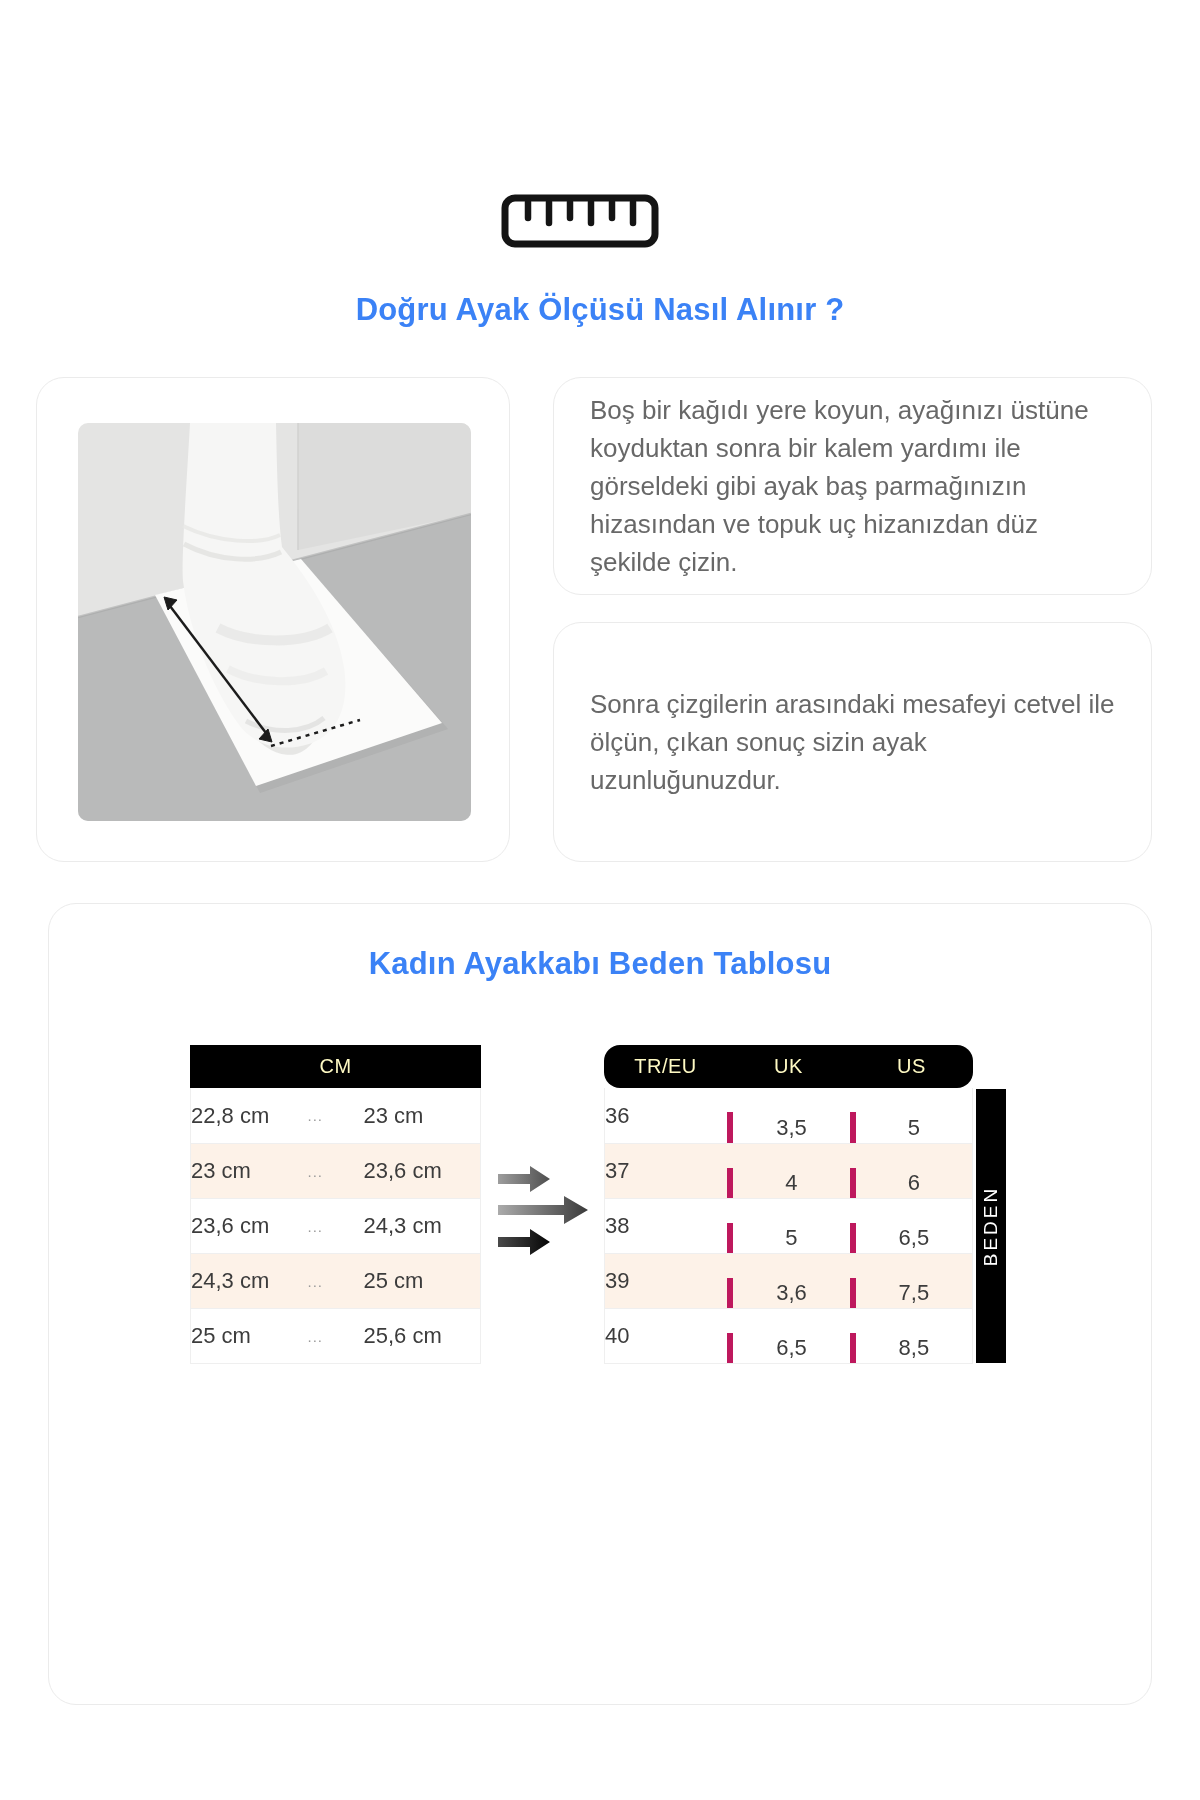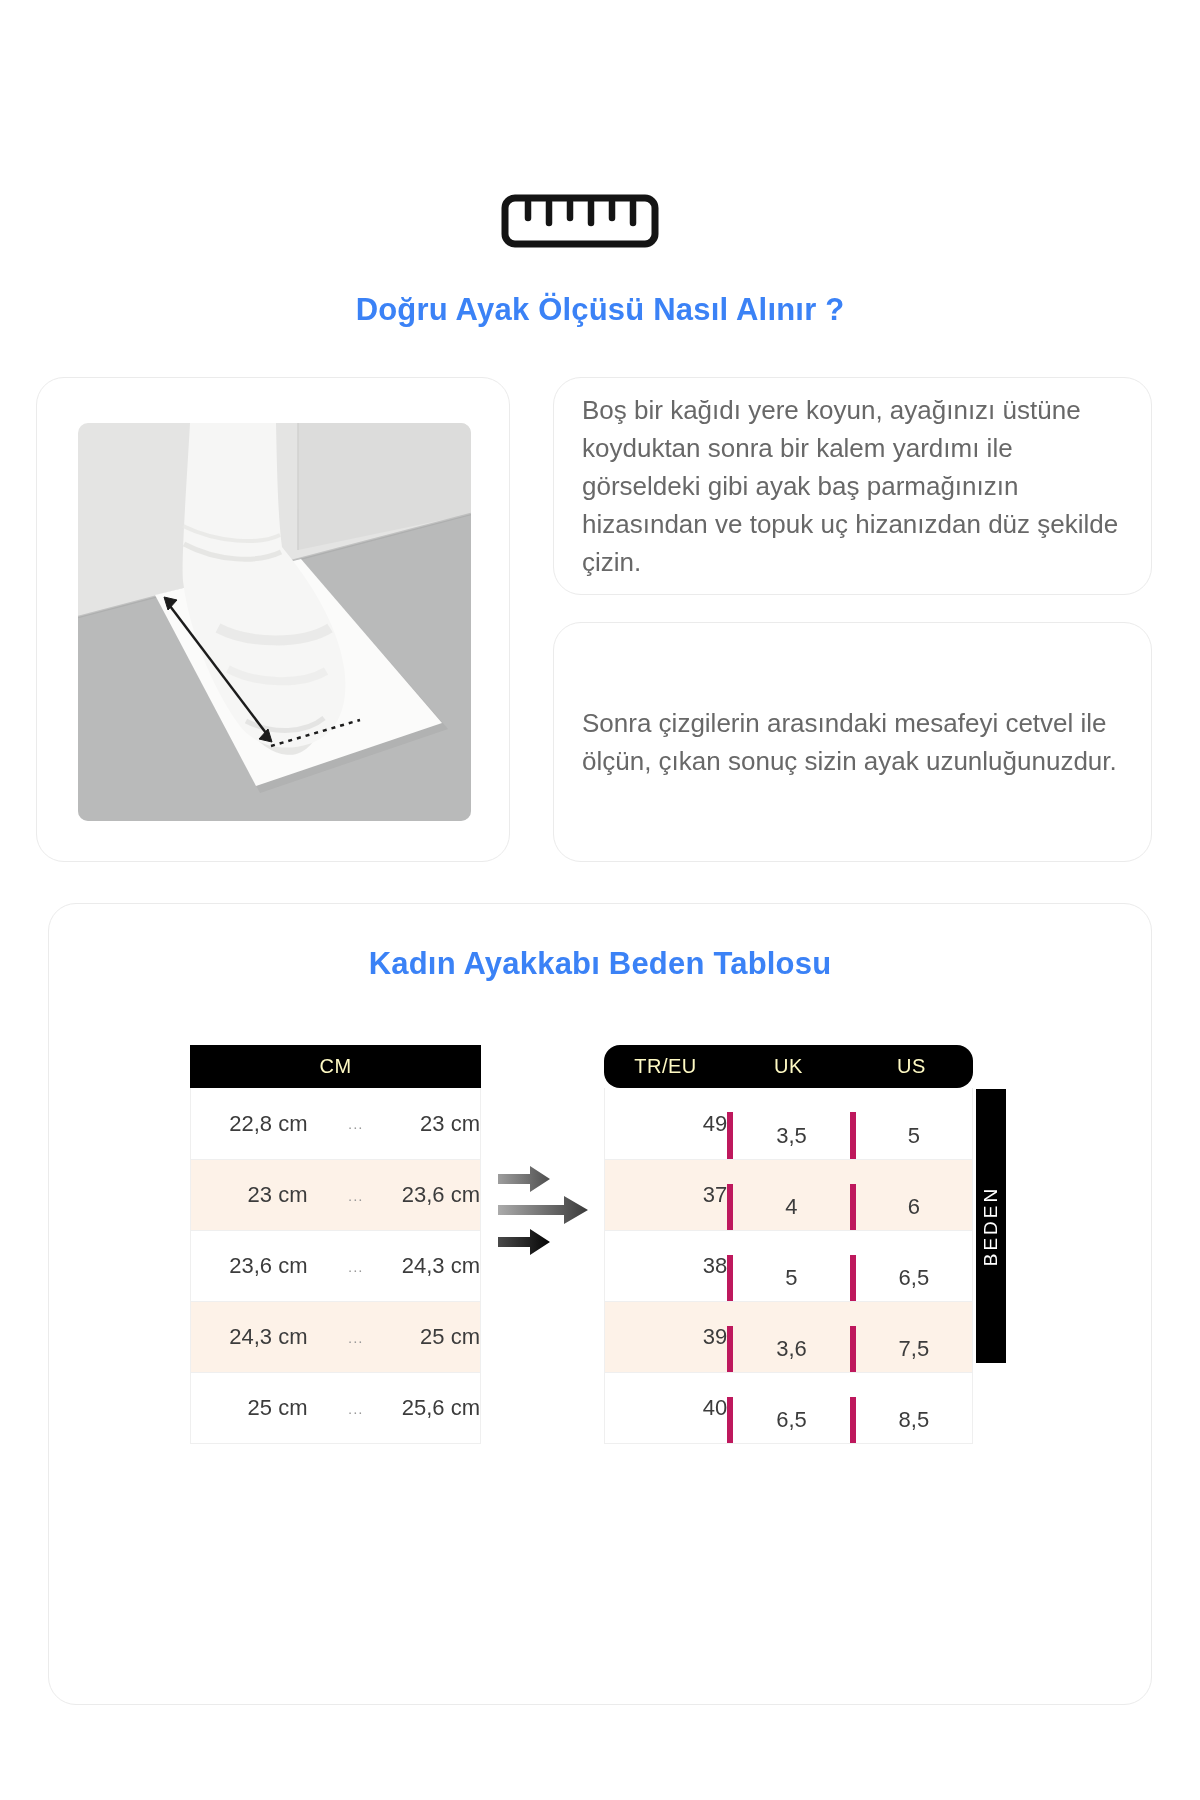--- a/index.html
+++ b/index.html
@@ -8,32 +8,32 @@
   .card{position:absolute;background:#fff;border:1px solid #ebebeb;border-radius:28px;box-sizing:border-box;}
   
   #ruler-wrap{position:absolute;left:500px;top:193px;width:160px;height:56px;}
   .h1{position:absolute;left:0;width:100%;text-align:center;font-size:31px;font-weight:bold;
       color:#3b82f6;letter-spacing:.2px;}
   #title1{top:292px;}
   
   #card-photo{left:36px;top:377px;width:474px;height:485px;}
   #photo{position:absolute;left:41px;top:45px;width:393px;height:398px;border-radius:10px;overflow:hidden;}
   
-  .step-card{left:553px;width:599px;display:flex;align-items:center;padding:0 28px;}
+  .step-card{left:553px;width:599px;display:flex;align-items:center;padding:0 36px;}
   #card-step1{top:377px;height:218px;}
   #card-step2{top:622px;height:240px;}
   .step-text{font-size:26px;line-height:38px;color:#686868;}
   
   #section{left:48px;top:903px;width:1104px;height:802px;}
   #title2{top:946px;}
   
   .thead{height:43px;background:#000;color:#fef9c3;display:grid;align-items:center;
          font-size:20px;font-weight:500;letter-spacing:.5px;text-align:center;}
   .tbody{border:1px solid #efefef;border-top:none;box-sizing:border-box;background:#fff;}
-  .trow{height:71px;display:grid;align-items:center;text-align:right;font-size:22px;color:#3c3c3c;
+  .trow{height:55px;display:grid;align-items:center;text-align:left;font-size:22px;color:#3c3c3c;
         background:#fff;box-sizing:border-box;}
   .trow + .trow{border-top:1px solid #efefef;}
   .trow.hl{background:var(--hl,#fdf2e8);}
   #cm-table{position:absolute;left:190px;top:1045px;width:291px;}
   #cm-table .thead{grid-template-columns:1fr;}
   #cm-table .trow{grid-template-columns:1fr 56px 1fr;}
   .dots{font-size:15px;color:#9a9a9a;letter-spacing:1px;}
   #intl-table{position:absolute;left:604px;top:1045px;width:369px;}
   #intl-table .thead{grid-template-columns:1fr 1fr 1fr;border-radius:16px;}
   #intl-table .trow{grid-template-columns:1fr 1fr 1fr;}
@@ -169,21 +169,21 @@
   </div>
 
   <div id="intl-table">
     <div class="thead">
       <span>TR/EU</span>
       <span>UK</span>
       <span>US</span>
     </div>
     <div class="tbody">
       <div class="trow">
-        <span>49</span>
+        <span>36</span>
         <span>3,5</span>
         <span>5</span>
       </div>
       <div class="trow hl">
         <span>37</span>
         <span>4</span>
         <span>6</span>
       </div>
       <div class="trow">
         <span>38</span>

